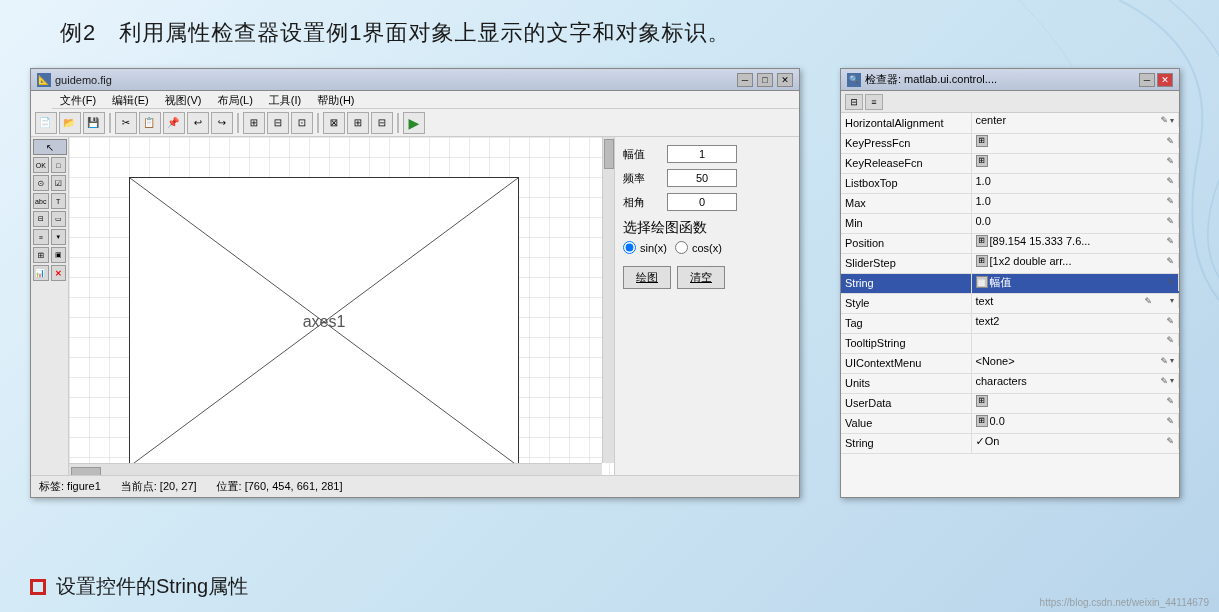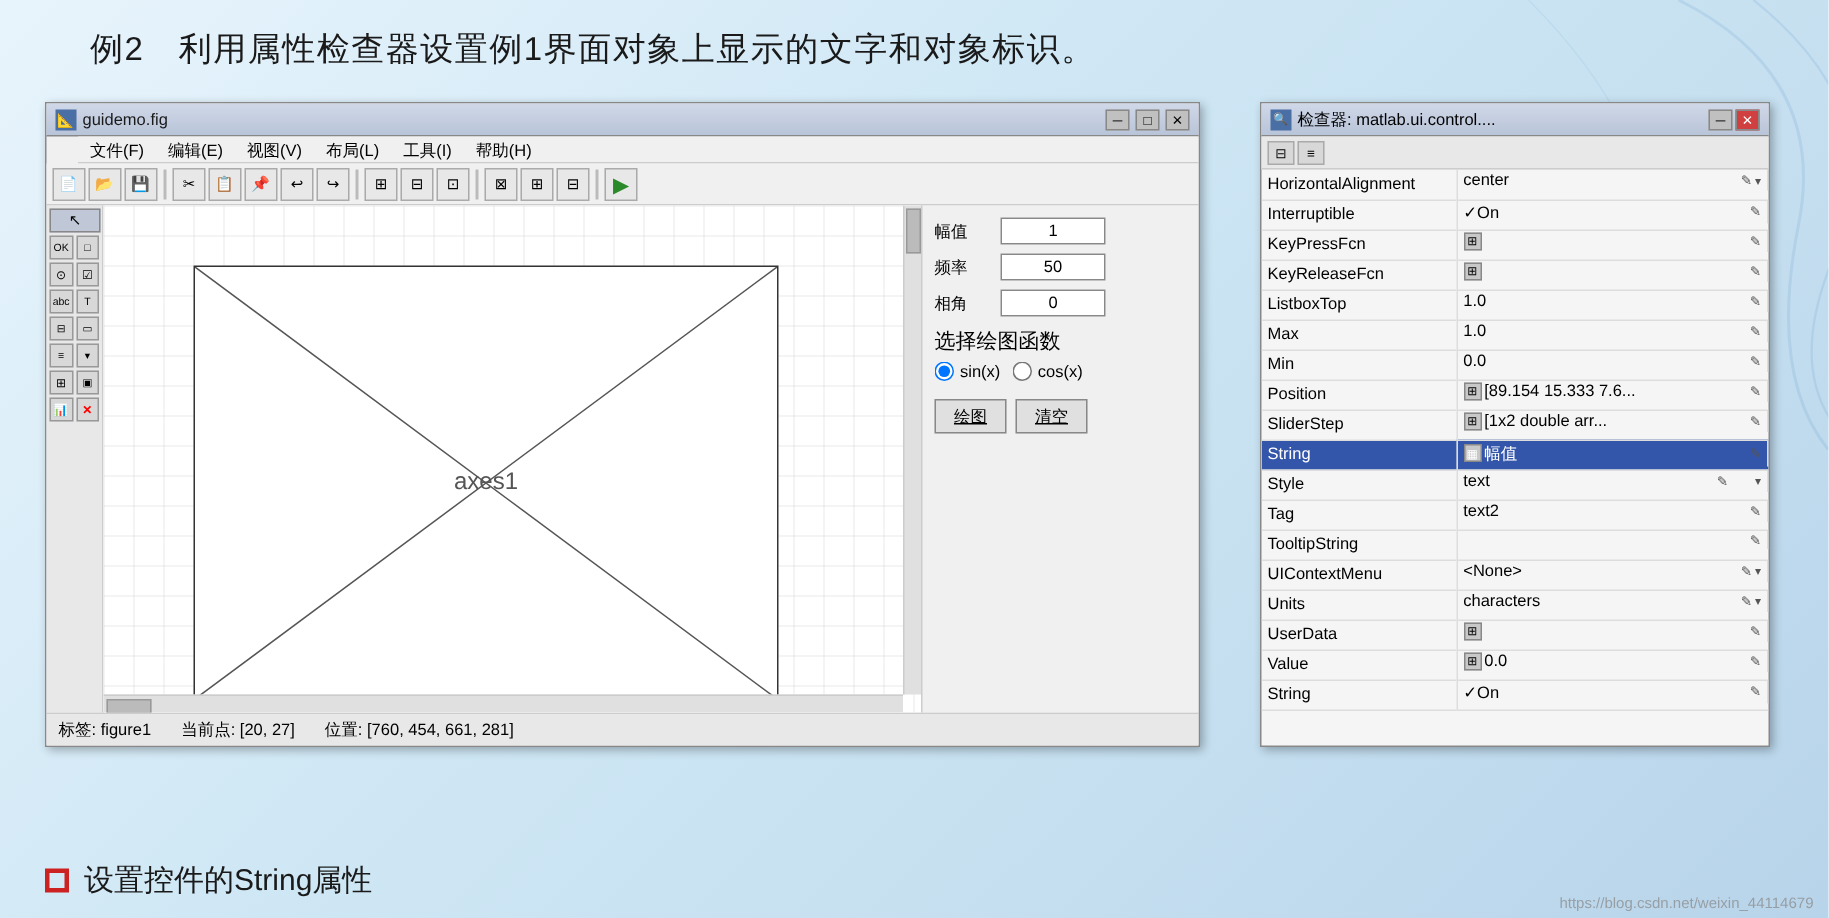--- a/index.html
+++ b/index.html
@@ -592,27 +592,20 @@
       <tbody id="inspector-tbody">
       <tr>
             <td>HorizontalAlignment</td>
             <td style="display: flex; align-items: center; gap: 2px; min-width: 130px;">
               <span>center</span>
               <span style="margin-left: auto; font-size: 9px; color: rgb(85, 85, 85); cursor: pointer;">✎</span>
               <span style="font-size: 8px; color: rgb(85, 85, 85); cursor: pointer;">▾</span>
             </td>
           </tr>
           <tr>
-            <td>Interruptible</td>
-            <td style="display: flex; align-items: center; gap: 2px; min-width: 130px;">
-              <span>✓On</span>
-              <span style="margin-left: auto; font-size: 9px; color: rgb(85, 85, 85); cursor: pointer;">✎</span>
-            </td>
-          </tr>
-          <tr>
             <td>KeyPressFcn</td>
             <td style="display: flex; align-items: center; gap: 2px; min-width: 130px;">
               <span style="width: 12px; height: 12px; background: rgb(200, 200, 200); border: 1px solid rgb(136, 136, 136); display: inline-flex; align-items: center; justify-content: center; font-size: 8px; flex-shrink: 0;">⊞</span>
               <span></span>
               <span style="margin-left: auto; font-size: 9px; color: rgb(85, 85, 85); cursor: pointer;">✎</span>
             </td>
           </tr>
           <tr>
             <td>KeyReleaseFcn</td>
             <td style="display: flex; align-items: center; gap: 2px; min-width: 130px;">

